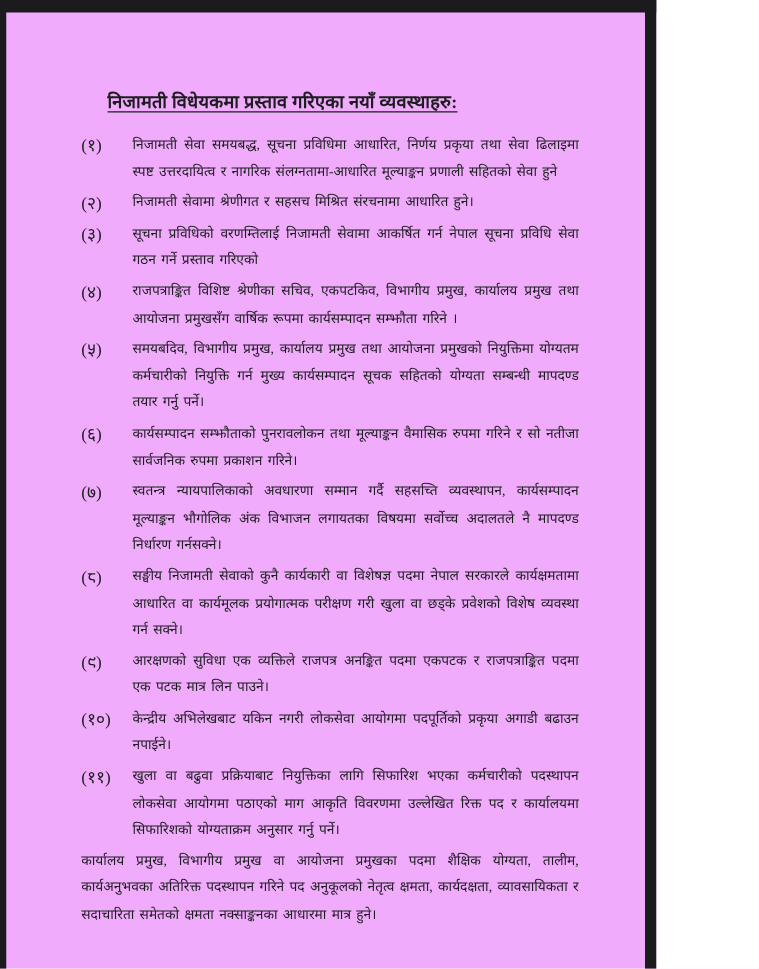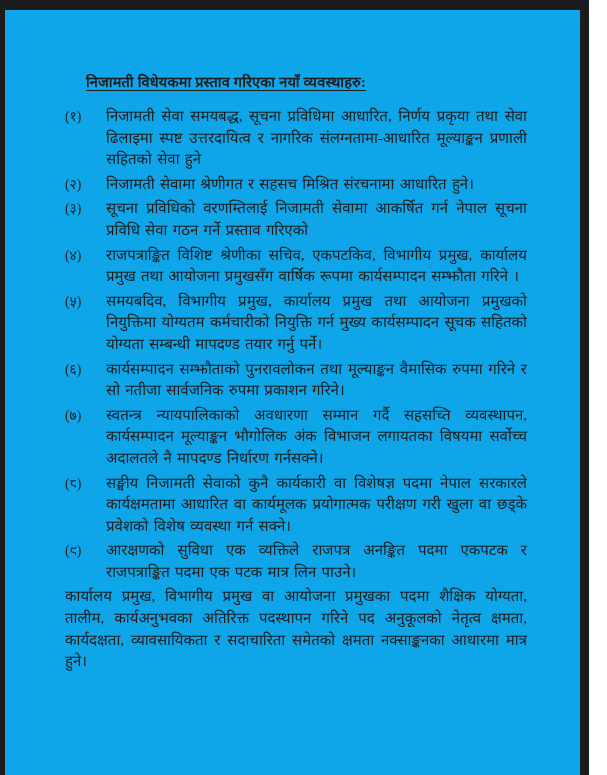--- a/index.html
+++ b/index.html
@@ -2,24 +2,24 @@
 <html lang="ne"><head>
 <meta charset="utf-8">
 <style>
   html, body {
     margin: 0;
     padding: 0;
     background: #ffffff;
   }
   .scan-frame {
     position: relative;
-    width: 589px;
+    width: 525px;
     height: 775px;
     box-sizing: border-box;
-    background: #0ea5e9;
+    background: #f0abfc;
     border-top: 10px solid #1b1b1d;
     border-right: 9px solid #1b1b1d;
     border-left: 5px solid #1b1b1d;
     overflow: hidden;
     font-family: "Liberation Serif", "DejaVu Serif", serif;
     color: #1d1d1f;
   }
   
   .scan-frame::after {
     content: "";
@@ -51,21 +51,21 @@
     margin-bottom: 3px;
   }
   .item .num {
     flex: 0 0 41px;
     font-size: 13.8px;
     line-height: 21.6px;
     white-space: nowrap;
   }
   .item .txt {
     flex: 1;
-    font-size: 15px;
+    font-size: 11px;
     line-height: 21.6px;
     text-align: justify;
     word-spacing: 1.5px;
   }
 </style>
 </head>
 <body>
 
 <div class="scan-frame">
   <div class="page-body">
@@ -101,17 +101,25 @@
         </div>
         <div class="item">
           <span class="num">(८)</span>
           <span class="txt">सङ्घीय निजामती सेवाको कुनै कार्यकारी वा विशेषज्ञ पदमा नेपाल सरकारले कार्यक्षमतामा आधारित वा कार्यमूलक प्रयोगात्मक परीक्षण गरी खुला वा छड्के प्रवेशको विशेष व्यवस्था गर्न सक्ने।</span>
         </div>
         <div class="item">
           <span class="num">(९)</span>
           <span class="txt">आरक्षणको सुविधा एक व्यक्तिले राजपत्र अनङ्कित पदमा एकपटक र राजपत्राङ्कित पदमा एक पटक मात्र लिन पाउने।</span>
         </div>
         <div class="item">
+          <span class="num">(१०)</span>
+          <span class="txt">केन्द्रीय अभिलेखबाट यकिन नगरी लोकसेवा आयोगमा पदपूर्तिको प्रकृया अगाडी बढाउन नपाईने।</span>
+        </div>
+        <div class="item">
+          <span class="num">(११)</span>
+          <span class="txt">खुला वा बढुवा प्रक्रियाबाट नियुक्तिका लागि सिफारिश भएका कर्मचारीको पदस्थापन लोकसेवा आयोगमा पठाएको माग आकृति विवरणमा उल्लेखित रिक्त पद र कार्यालयमा सिफारिशको योग्यताक्रम अनुसार गर्नु पर्ने।</span>
+        </div>
+        <div class="item">
           <span class="txt">कार्यालय प्रमुख, विभागीय प्रमुख वा आयोजना प्रमुखका पदमा शैक्षिक योग्यता, तालीम, कार्यअनुभवका अतिरिक्त पदस्थापन गरिने पद अनुकूलको नेतृत्व क्षमता, कार्यदक्षता, व्यावसायिकता र सदाचारिता समेतको क्षमता नक्साङ्कनका आधारमा मात्र हुने।</span>
         </div>
       </div>
   </div>
 </div>
 
 </body></html>

